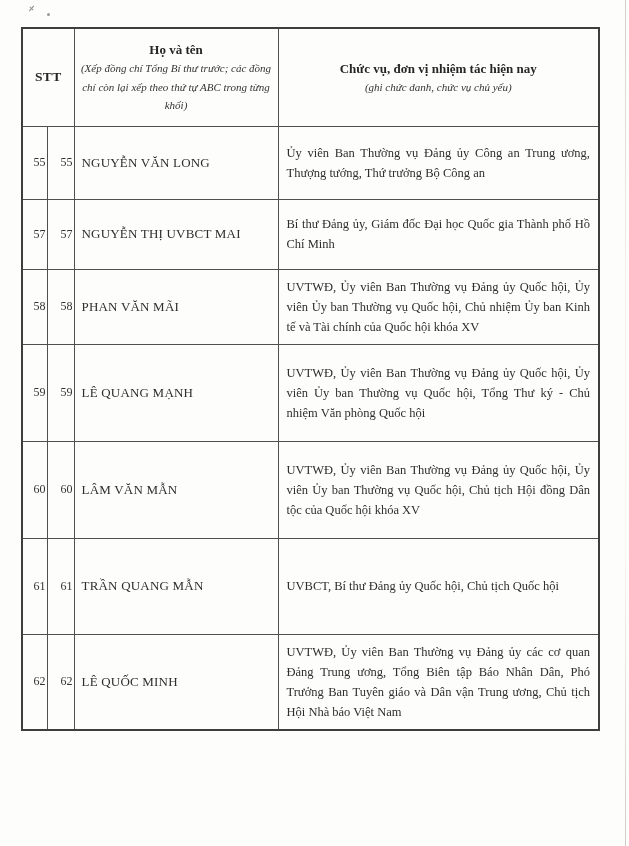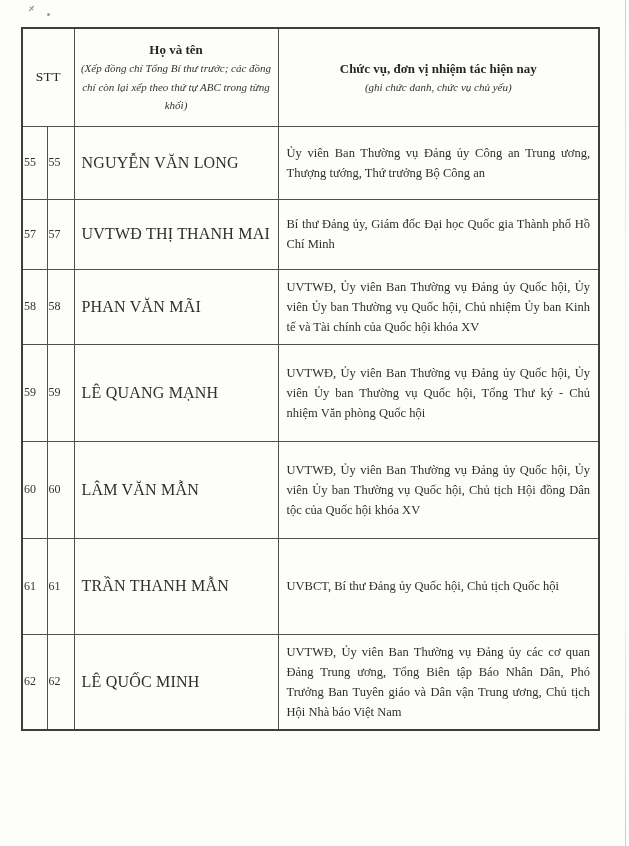--- a/index.html
+++ b/index.html
@@ -80,21 +80,21 @@
   tr:nth-child(2) { height: 73px; }
   tr:nth-child(3) { height: 70px; }
   tr:nth-child(4) { height: 75px; }
   tr:nth-child(5) { height: 97px; }
   tr:nth-child(6) { height: 97px; }
   tr:nth-child(7) { height: 96px; }
   tr:nth-child(8) { height: 55px; margin-top: 46px; }
   tr:nth-child(9) { height: 84px; }
 
   .th-stt {
-    font-weight: normal;
+    font-weight: bold;
     font-size: 13.5px;
     text-align: center;
     letter-spacing: 0.4px;
     color: #262626;
   }
   .th-name, .th-pos {
     text-align: center;
     padding: 8px 6px;
   }
   .hdr-title {
@@ -104,26 +104,26 @@
     color: #262626;
   }
   .hdr-note {
     font-style: italic;
     font-size: 11px;
     line-height: 18.5px;
     color: #333331;
   }
 
   .num-cell {
-    text-align: left;
+    text-align: right;
     font-size: 12px;
     color: #333331;
   }
   .name-cell {
-    font-size: 16px;
+    font-size: 13px;
     letter-spacing: 0.2px;
     padding: 4px 4px 4px 7px;
     color: #2e2e2c;
   }
   .pos-cell {
     font-size: 12.5px;
     line-height: 20px;
     text-align: justify;
     padding: 7px 8px;
     color: #2e2e2c;
@@ -162,21 +162,21 @@
       <td class="num-cell">55</td>
       <td class="num-cell">55</td>
       <td class="name-cell">NGUYỄN VĂN LONG</td>
       <td class="pos-cell">Ủy viên Ban Thường vụ Đảng ủy Công an Trung ương, Thượng tướng, Thứ trưởng Bộ Công an</td>
     </tr>
 
 
     <tr>
       <td class="num-cell">57</td>
       <td class="num-cell">57</td>
-      <td class="name-cell">UVTWĐ THỊ THANH MAI</td>
+      <td class="name-cell">NGUYỄN THỊ UVBCT MAI</td>
       <td class="pos-cell">Bí thư Đảng ủy, Giám đốc Đại học Quốc gia Thành phố Hồ Chí Minh</td>
     </tr>
 
     <tr>
       <td class="num-cell">58</td>
       <td class="num-cell">58</td>
       <td class="name-cell">PHAN VĂN MÃI</td>
       <td class="pos-cell">UVTWĐ, Ủy viên Ban Thường vụ Đảng ủy Quốc hội, Ủy viên Ủy ban Thường vụ Quốc hội, Chủ nhiệm Ủy ban Kinh tế và Tài chính của Quốc hội khóa XV</td>
     </tr>
 
@@ -190,21 +190,21 @@
     <tr>
       <td class="num-cell">60</td>
       <td class="num-cell">60</td>
       <td class="name-cell">LÂM VĂN MẪN</td>
       <td class="pos-cell">UVTWĐ, Ủy viên Ban Thường vụ Đảng ủy Quốc hội, Ủy viên Ủy ban Thường vụ Quốc hội, Chủ tịch Hội đồng Dân tộc của Quốc hội khóa XV</td>
     </tr>
 
     <tr>
       <td class="num-cell">61</td>
       <td class="num-cell">61</td>
-      <td class="name-cell">TRẦN THANH MẪN</td>
+      <td class="name-cell">TRẦN QUANG MẪN</td>
       <td class="pos-cell">UVBCT, Bí thư Đảng ủy Quốc hội, Chủ tịch Quốc hội</td>
     </tr>
 
     <tr>
       <td class="num-cell">62</td>
       <td class="num-cell">62</td>
       <td class="name-cell">LÊ QUỐC MINH</td>
       <td class="pos-cell">UVTWĐ, Ủy viên Ban Thường vụ Đảng ủy các cơ quan Đảng Trung ương, Tổng Biên tập Báo Nhân Dân, Phó Trưởng Ban Tuyên giáo và Dân vận Trung ương, Chủ tịch Hội Nhà báo Việt Nam</td>
     </tr>
   </tbody>

